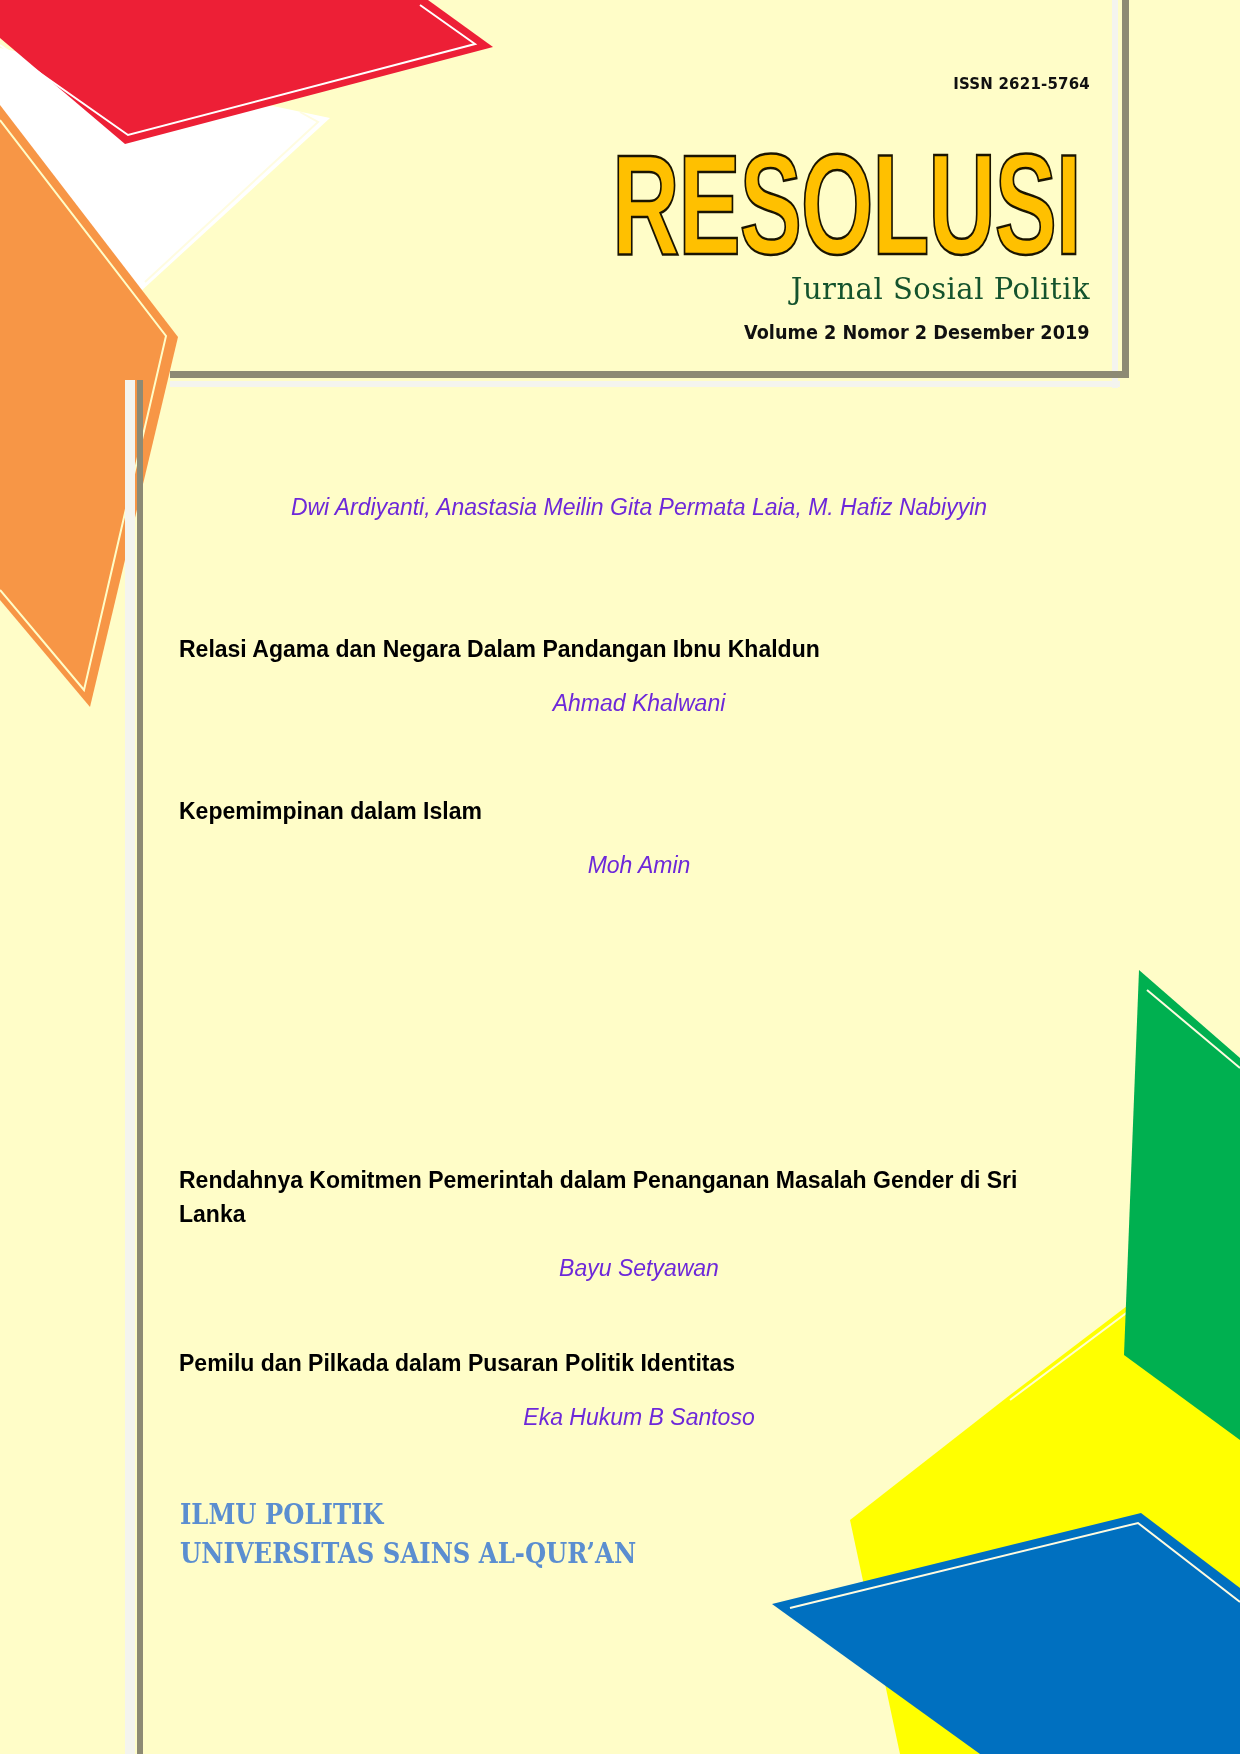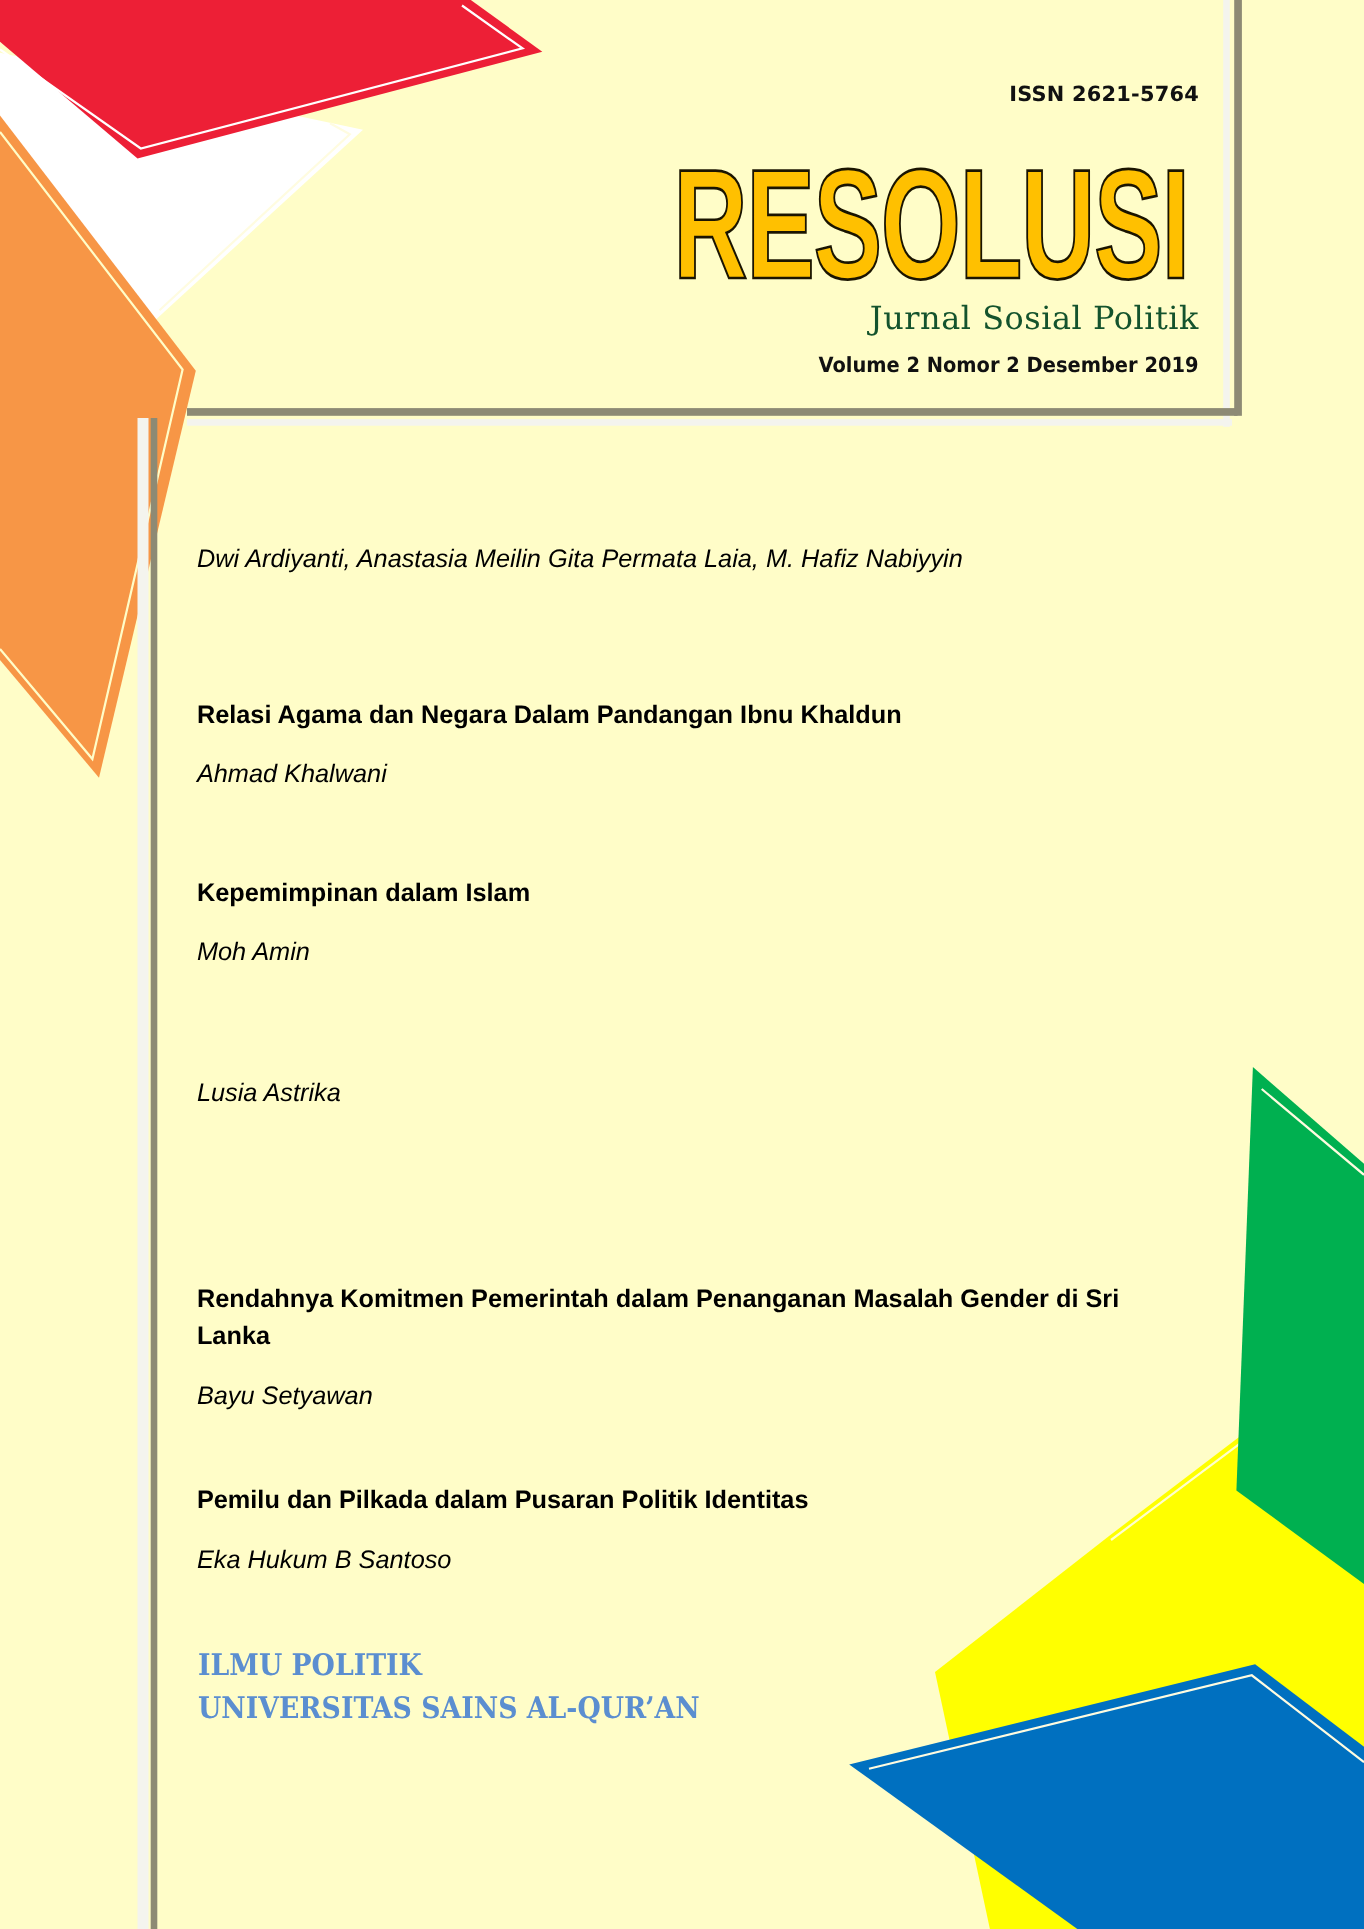--- a/index.html
+++ b/index.html
@@ -22,21 +22,21 @@
       position: absolute; left: 1112px; top: 0; width: 6px; height: 388px; background: #f4f4ee;
     }
     .frame-left {
       position: absolute; left: 137px; top: 380px; width: 6px; height: 1374px; background: #8d8a74;
     }
     .frame-left-shadow {
       position: absolute; left: 125px; top: 380px; width: 10px; height: 1374px; background: #f4f4ee;
     }
     .issn {
       position: absolute; right: 150px; top: 75px;
-      font-family: "DejaVu Sans", sans-serif; font-weight: bold; font-size: 19px; color: #111;
+      font-family: "DejaVu Sans", sans-serif; font-weight: bold; font-size: 15px; color: #111;
       letter-spacing: 0.2px;
     }
     .title-main {
       position: absolute; left: 612px; top: 140px; width: 480px; height: 130px;
       font-family: "Liberation Sans", sans-serif; font-weight: bold; font-size: 142px;
       line-height: 130px; color: #ffc000;
       -webkit-text-stroke: 2.5px #1a1400;
       transform-origin: left top; transform: scaleX(0.66);
       white-space: nowrap; letter-spacing: -2px;
     }
@@ -51,21 +51,21 @@
       transform-origin: right top; transform: scaleX(0.93);
     }
     .articles { position: absolute; left: 179px; top: 470px; width: 920px; }
     .article { position: absolute; left: 0; width: 920px; }
     .article-title {
       font-family: "Liberation Sans", sans-serif; font-weight: bold; font-size: 23px;
       line-height: 34px; color: #000;
     }
     .article-author {
       font-family: "Liberation Sans", sans-serif; font-style: italic; font-size: 23px;
-      line-height: 34px; color: #000000; margin-top: 20px;
+      line-height: 34px; color: #6d28d9; margin-top: 20px; text-align: center;
     }
     .footer-publisher {
       position: absolute; left: 180px; top: 1495px;
       font-family: "DejaVu Serif", serif; font-weight: bold; font-size: 27px;
       line-height: 39px; color: #5b8ed0;
       transform-origin: left top; transform: scaleX(0.9);
     }
   </style>
 </head>
 <body>
@@ -109,21 +109,20 @@
   </div>
   <div class="article" style="top:162px;">
     <div class="article-title">Relasi Agama dan Negara Dalam Pandangan Ibnu Khaldun</div>
     <div class="article-author">Ahmad Khalwani</div>
   </div>
   <div class="article" style="top:324px;">
     <div class="article-title">Kepemimpinan dalam Islam</div>
     <div class="article-author">Moh Amin</div>
   </div>
   <div class="article" style="top:486px;">
-    <div class="article-author">Lusia Astrika</div>
   </div>
   <div class="article" style="top:681px;margin-top:12px;">
     <div class="article-title" style="width:910px;">Rendahnya Komitmen Pemerintah dalam Penanganan Masalah Gender di Sri Lanka</div>
     <div class="article-author">Bayu Setyawan</div>
   </div>
   <div class="article" style="top:876px;">
     <div class="article-title">Pemilu dan Pilkada dalam Pusaran Politik Identitas</div>
     <div class="article-author">Eka Hukum B Santoso</div>
   </div>
 </div>

